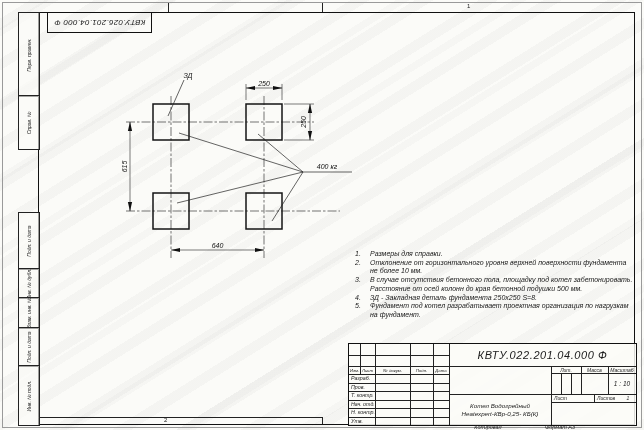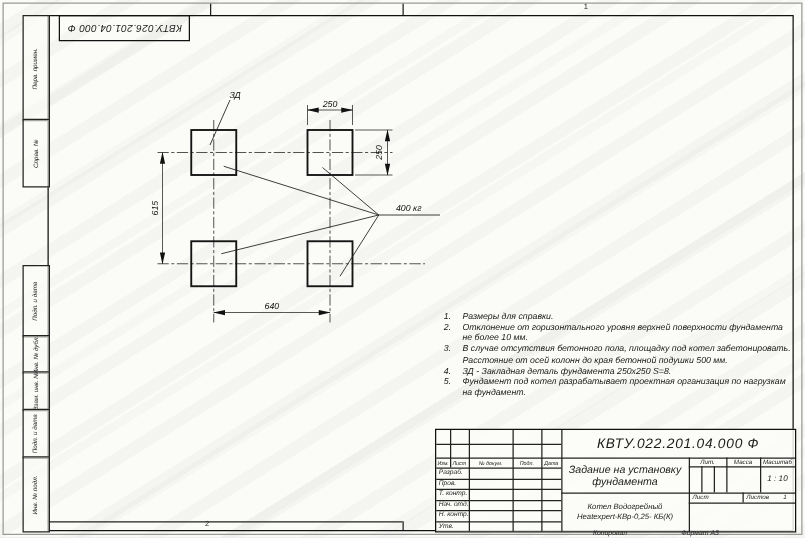--- a/index.html
+++ b/index.html
@@ -199,24 +199,20 @@
 
     <div class="rowlbl" style="top:30px;height:8.5px;">Разраб.</div>
     <div class="rowlbl" style="top:38.5px;height:8.5px;">Пров.</div>
     <div class="rowlbl" style="top:47px;height:8.5px;">Т. контр.</div>
     <div class="rowlbl" style="top:55.5px;height:8.5px;">Нач. отд.</div>
     <div class="rowlbl" style="top:64px;height:8.5px;">Н. контр.</div>
     <div class="rowlbl" style="top:72.5px;height:8.5px;">Утв.</div>
 
     <div class="cell designation" style="left:100px;top:0;width:187px;height:22px;">КВТУ.022.201.04.000 Ф</div>
 
-    <div class="cell tb-title" style="left:100px;top:22px;width:102px;height:28px;flex-direction:column;">
-      <span>Задание на установку</span>
-      <span>фундамента</span>
-    </div>
 
     <div class="cell lbl" style="left:202px;top:22px;width:30px;height:7px;">Лит.</div>
     <div class="cell lbl" style="left:232px;top:22px;width:27px;height:7px;">Масса</div>
     <div class="cell lbl" style="left:259px;top:22px;width:28px;height:7px;">Масштаб</div>
     <div class="cell" style="left:259px;top:29px;width:28px;height:21px;font-size:6.5px;">1 : 10</div>
 
     <div class="cell lbl" style="left:202px;top:50px;width:43px;height:8px;justify-content:flex-start;padding-left:3px;box-sizing:border-box;">Лист</div>
     <div class="cell lbl" style="left:245px;top:50px;width:26px;height:8px;justify-content:flex-start;padding-left:3px;box-sizing:border-box;">Листов</div>
     <div class="cell lbl" style="left:271px;top:50px;width:16px;height:8px;">1</div>
 

